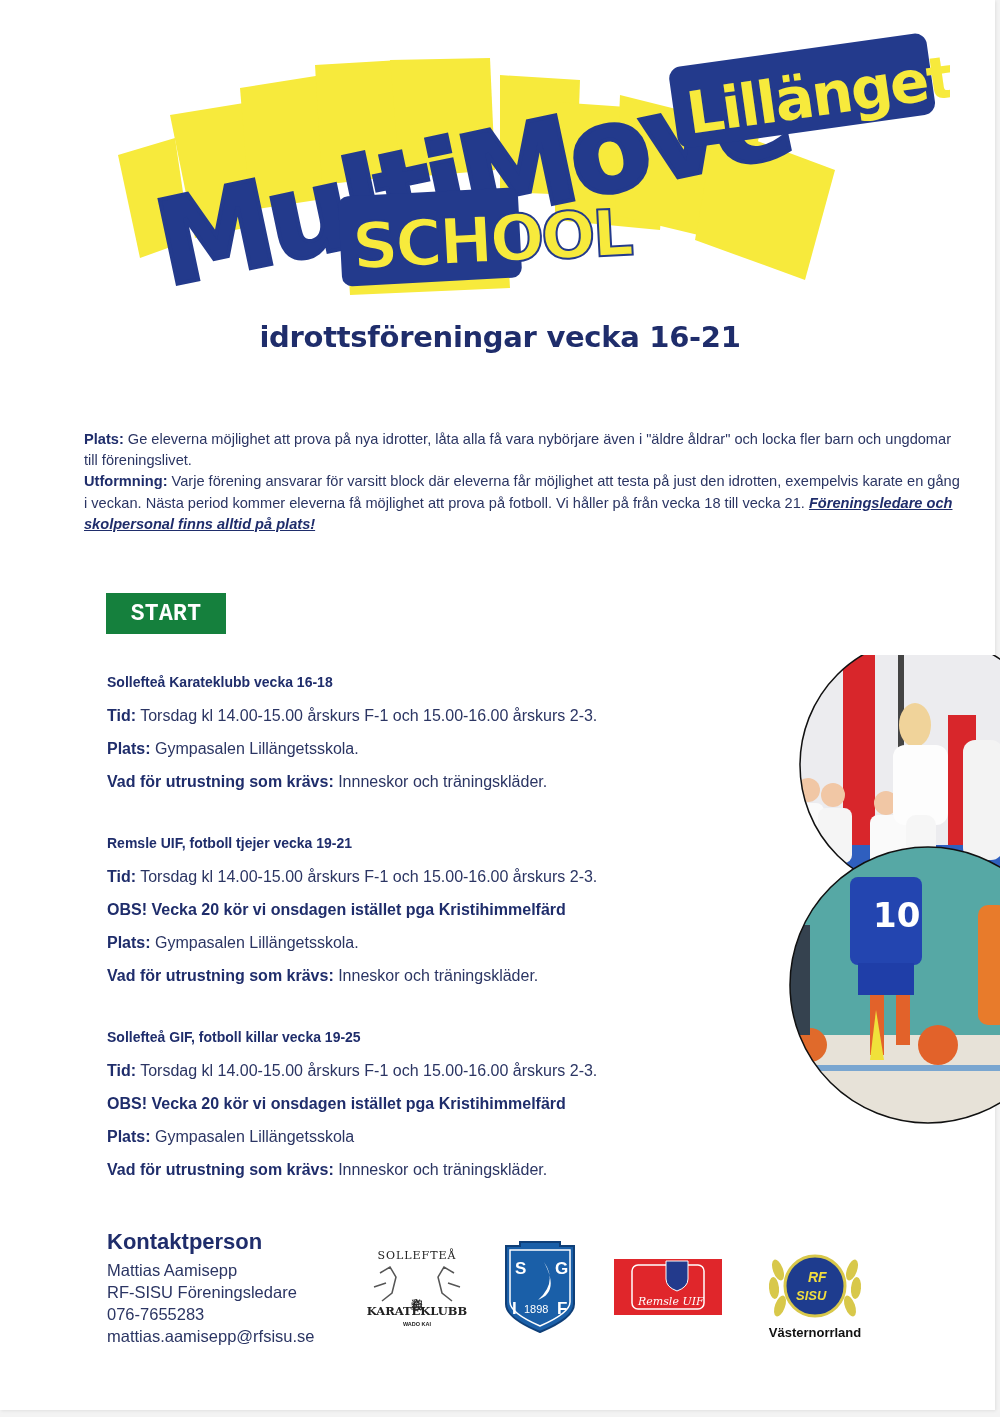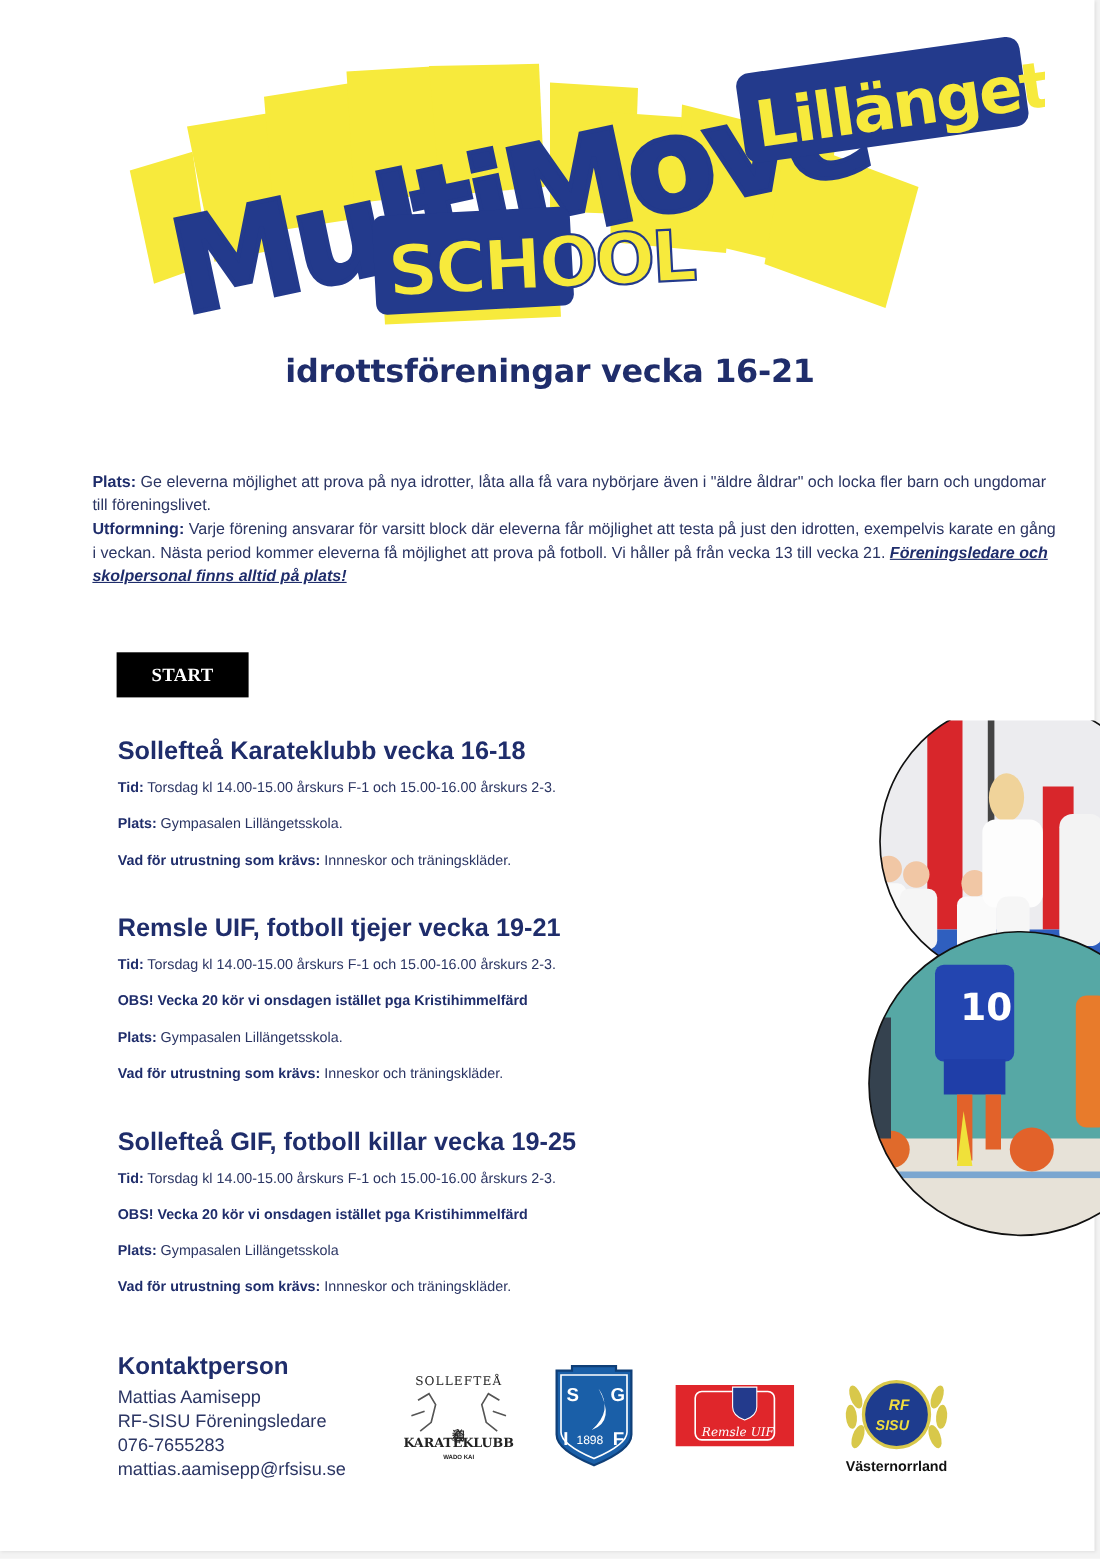--- a/index.html
+++ b/index.html
@@ -29,32 +29,32 @@
   .intro {
     position: absolute; left: 84px; top: 429px; width: 880px;
     font-size: 14.6px; line-height: 21.2px; color: #2b3563;
   }
   .intro b { color: #1f2d6b; }
   .intro .em { font-weight: bold; font-style: italic; text-decoration: underline; color: #1f2d6b; }
 
   
   .start {
     position: absolute; left: 106px; top: 593px; width: 120px; height: 41px;
-    background: #000000; color: #fff; font-weight: bold; font-size: 17px;
+    background: #15803d; color: #fff; font-weight: bold; font-size: 23px;
     display: flex; align-items: center; justify-content: center; letter-spacing: 0.3px;
-    font-family: Liberation Serif, serif;
+    font-family: Liberation Mono, monospace;
   }
 
   
   .section { position: absolute; left: 107px; width: 640px; }
   .section .title {
-    font-weight: bold; font-size: 23px; color: #1f2d6b; height: 33px; line-height: 33px;
+    font-weight: bold; font-size: 14px; color: #1f2d6b; height: 33px; line-height: 33px;
   }
   .section .row {
-    font-size: 13px; color: #2b3563; height: 33px; line-height: 33px; white-space: nowrap;
+    font-size: 16px; color: #2b3563; height: 33px; line-height: 33px; white-space: nowrap;
   }
   .section .row b { color: #1f2d6b; }
   .section .row.obs { font-weight: bold; color: #1f2d6b; }
 
   
   .photos { position: absolute; left: 788px; top: 655px; width: 212px; height: 470px; }
   .photos svg { width: 100%; height: 100%; }
 
   
   .contact { position: absolute; left: 107px; top: 1225px; }
@@ -97,21 +97,21 @@
       </g>
     </svg>
   </div>
 
   <div class="headline">
     <div>idrottsföreningar vecka 16-21</div>
   </div>
 
   <div class="intro">
     <b>Plats:</b><span> Ge eleverna möjlighet att prova på nya idrotter, låta alla få vara nybörjare även i "äldre åldrar" och locka fler barn och ungdomar till föreningslivet.</span><br>
-    <b>Utformning:</b><span> Varje förening ansvarar för varsitt block där eleverna får möjlighet att testa på just den idrotten, exempelvis karate en gång i veckan. Nästa period kommer eleverna få möjlighet att prova på fotboll.  Vi håller på från vecka 13 till vecka 21. </span><span class="em">Föreningsledare och skolpersonal finns alltid på plats!</span>
+    <b>Utformning:</b><span> Varje förening ansvarar för varsitt block där eleverna får möjlighet att testa på just den idrotten, exempelvis karate en gång i veckan. Nästa period kommer eleverna få möjlighet att prova på fotboll.  Vi håller på från vecka 18 till vecka 21. </span><span class="em">Föreningsledare och skolpersonal finns alltid på plats!</span>
   </div>
 
   <div class="start">START</div>
 
   <div class="section" style="top:666px;">
     <div class="title">Sollefteå Karateklubb vecka 16-18</div>
     <div class="row"><b>Tid:</b><span> Torsdag kl 14.00-15.00 årskurs F-1 och 15.00-16.00 årskurs 2-3.</span></div>
     <div class="row"><b>Plats:</b><span> Gympasalen Lillängetsskola.</span></div>
     <div class="row"><b>Vad för utrustning som krävs:</b><span> Innneskor och träningskläder.</span></div>
   </div>

